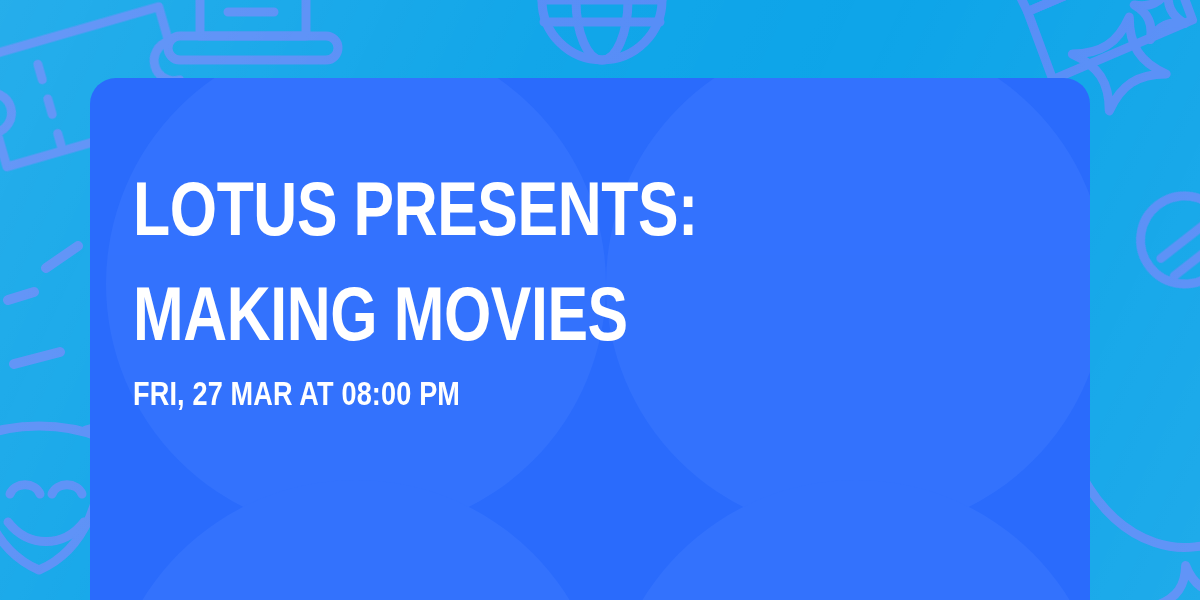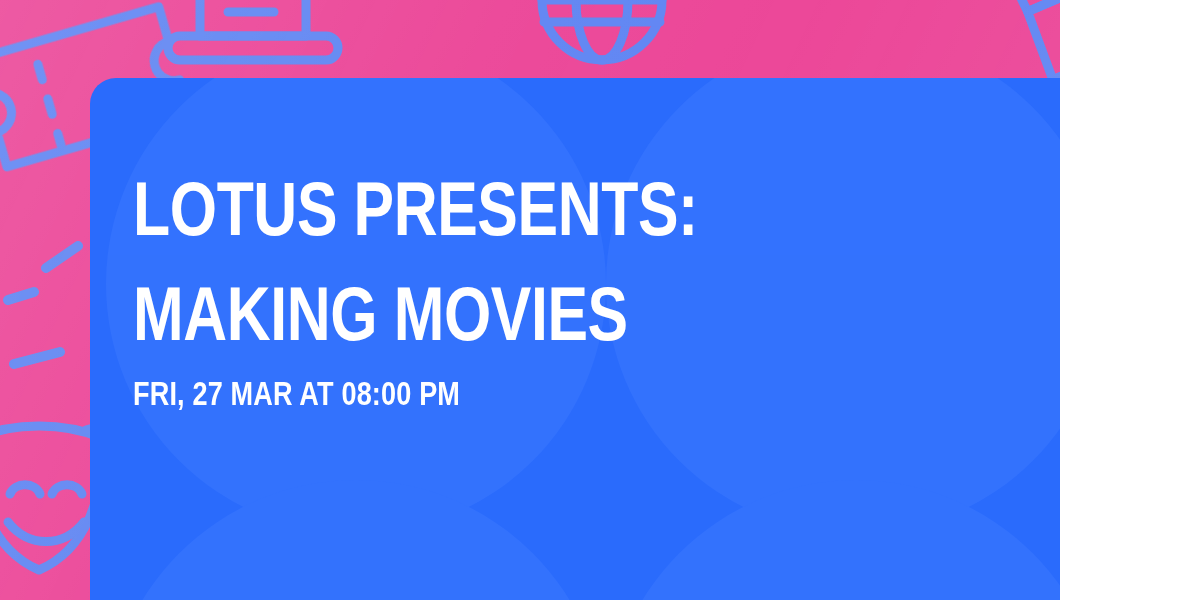--- a/index.html
+++ b/index.html
@@ -5,22 +5,22 @@
   * { margin:0; padding:0; box-sizing:border-box; }
 
   html, body {
     width:1200px; height:600px;
     overflow:hidden;
     font-family:"Liberation Sans", sans-serif;
   }
 
   #stage {
     position:relative;
-    width:1060px; height:600px;
-    background:#ec4899;
+    width:1200px; height:600px;
+    background:#0ea5e9;
     overflow:hidden;
   }
 
   
   #wallpaper {
     position:absolute;
     inset:0;
     width:1200px; height:600px;
   }
   #wallpaper svg { display:block; width:1200px; height:600px; }

